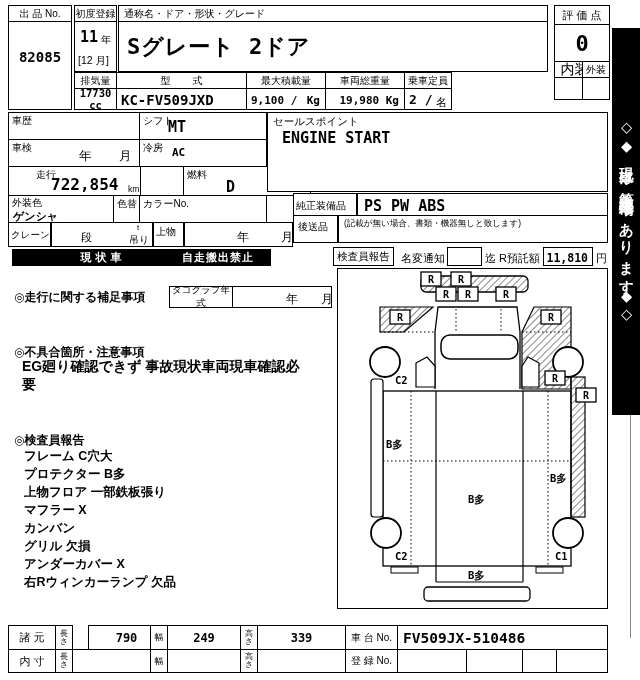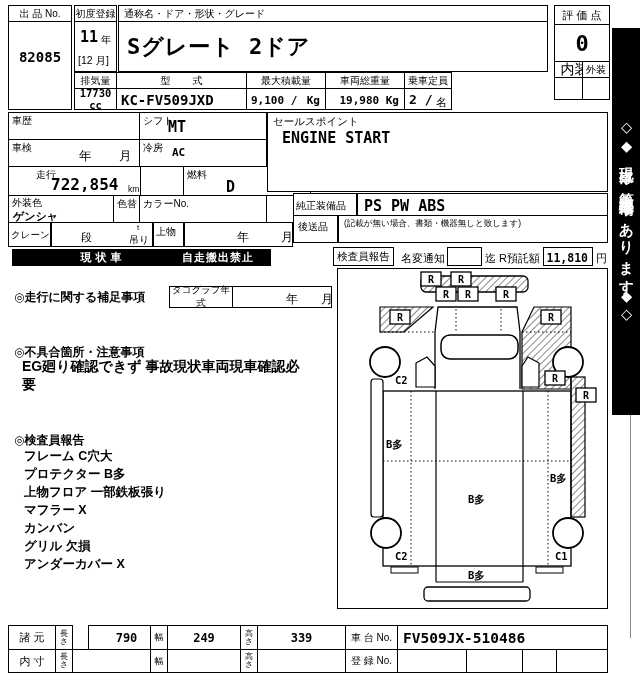--- a/index.html
+++ b/index.html
@@ -173,20 +173,21 @@
 
   <span class="abs note-head" style="left:14px;top:432px;">◎検査員報告</span>
   <div class="abs" style="left:24px;top:447px;width:300px;">
     <div class="insp">フレーム C穴大</div>
     <div class="insp">プロテクター B多</div>
     <div class="insp">上物フロア 一部鉄板張り</div>
     <div class="insp">マフラー X</div>
     <div class="insp">カンバン</div>
     <div class="insp">グリル 欠損</div>
     <div class="insp">アンダーカバー X</div>
+    <div class="insp">右Rウィンカーランプ 欠品</div>
   </div>
 
   <div class="cell" style="left:337px;top:268px;width:271px;height:341px;">
     <svg width="268" height="338" viewBox="0 0 268 338">
       <defs>
         <pattern id="h" width="5" height="5" patternUnits="userSpaceOnUse" patternTransform="rotate(45)">
           <line x1="0" y1="0" x2="0" y2="5" stroke="#222" stroke-width="1.1"></line>
         </pattern>
       </defs>
 

